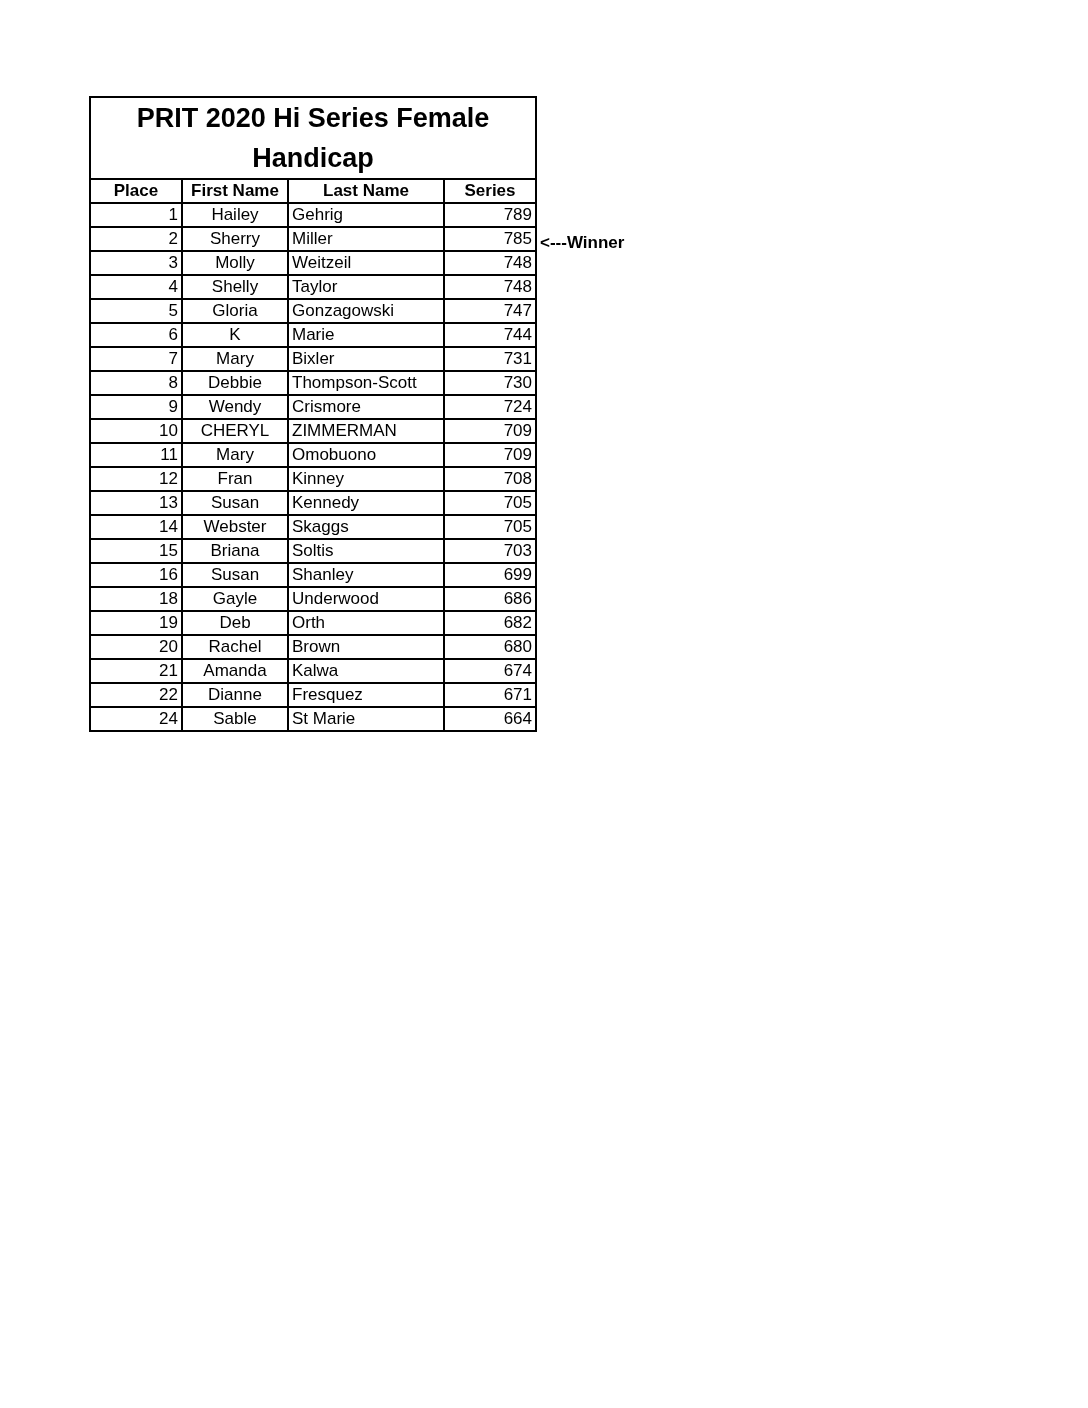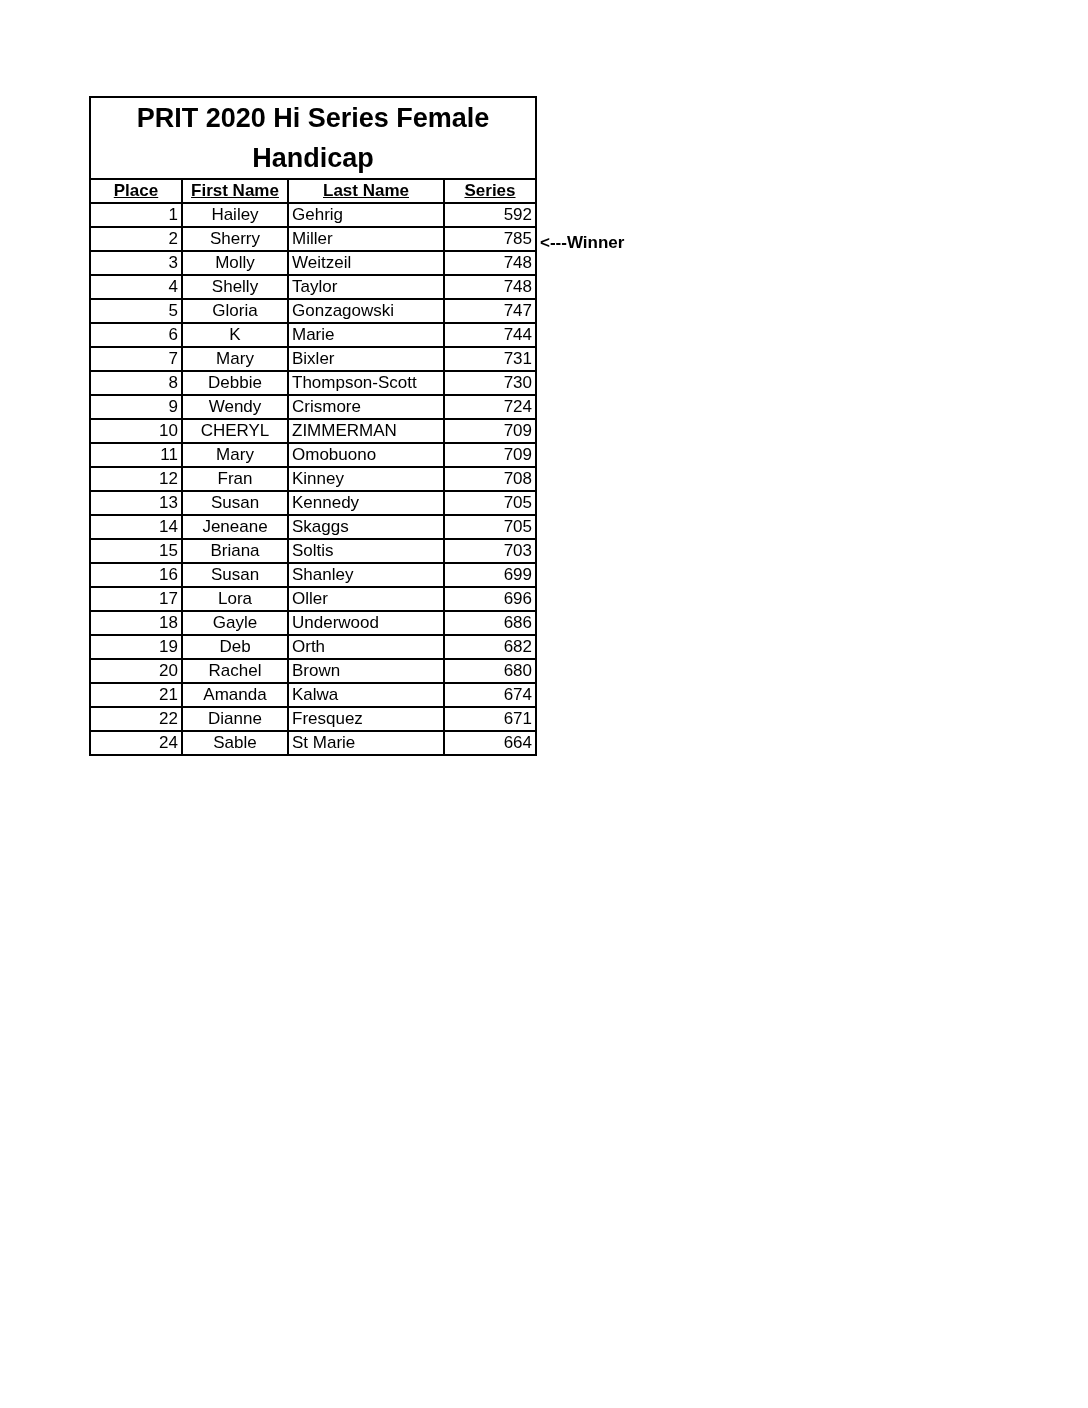--- a/index.html
+++ b/index.html
@@ -37,21 +37,20 @@
       text-align: center;
       font-weight: bold;
       font-size: 27px !important;
       line-height: 40px !important;
       height: 80px !important;
       white-space: normal !important;
       padding: 0 0 !important;
     }
     th.col-head {
       font-weight: bold;
-      text-decoration: underline;
       text-align: center;
       font-size: 16px;
     }
     td.place { text-align: right; width: 84px; }
     td.first { text-align: center; width: 96px; }
     td.last { text-align: left; width: 146px; }
     td.series { text-align: right; width: 82px; }
     td.series.bold { font-weight: normal; }
     .col-place { width: 92px; }
     .col-first { width: 106px; }
@@ -90,21 +89,21 @@
         <th class="col-head">First Name</th>
         <th class="col-head">Last Name</th>
         <th class="col-head">Series</th>
       </tr>
     </thead>
     <tbody id="rows-body">
     <tr>
           <td class="place">1</td>
           <td class="first">Hailey</td>
           <td class="last">Gehrig</td>
-          <td class="series">592</td>
+          <td class="series">789</td>
         </tr>
         <tr>
           <td class="place">2</td>
           <td class="first">Sherry</td>
           <td class="last">Miller</td>
           <td class="series bold">785</td>
         </tr>
         <tr>
           <td class="place">3</td>
           <td class="first">Molly</td>
@@ -166,41 +165,35 @@
           <td class="series">708</td>
         </tr>
         <tr>
           <td class="place">13</td>
           <td class="first">Susan</td>
           <td class="last">Kennedy</td>
           <td class="series">705</td>
         </tr>
         <tr>
           <td class="place">14</td>
-          <td class="first">Jeneane</td>
+          <td class="first">Webster</td>
           <td class="last">Skaggs</td>
           <td class="series">705</td>
         </tr>
         <tr>
           <td class="place">15</td>
           <td class="first">Briana</td>
           <td class="last">Soltis</td>
           <td class="series">703</td>
         </tr>
         <tr>
           <td class="place">16</td>
           <td class="first">Susan</td>
           <td class="last">Shanley</td>
           <td class="series">699</td>
-        </tr>
-        <tr>
-          <td class="place">17</td>
-          <td class="first">Lora</td>
-          <td class="last">Oller</td>
-          <td class="series">696</td>
         </tr>
         <tr>
           <td class="place">18</td>
           <td class="first">Gayle</td>
           <td class="last">Underwood</td>
           <td class="series">686</td>
         </tr>
         <tr>
           <td class="place">19</td>
           <td class="first">Deb</td>

